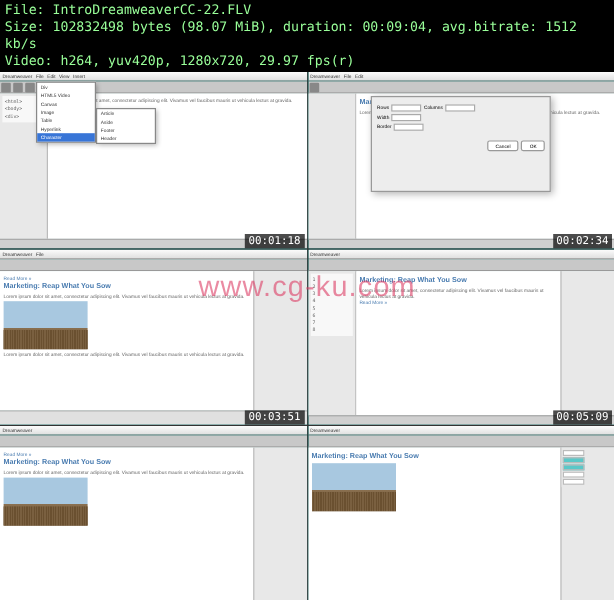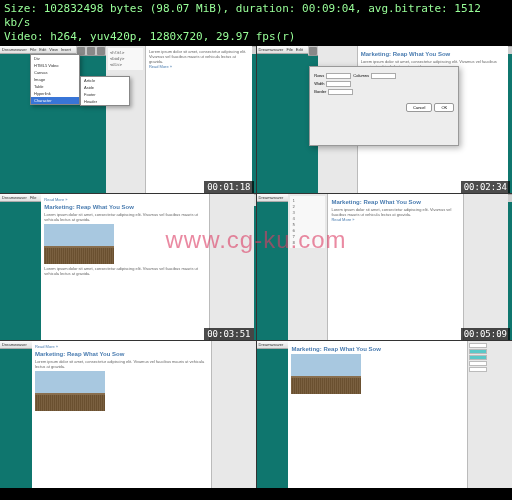--- a/index.html
+++ b/index.html
@@ -1,20 +1,20 @@
 <!DOCTYPE html>
 <html><head>
 <meta charset="utf-8">
 <style>
 *{margin:0;padding:0;box-sizing:border-box}
 body{width:512px;height:500px;background:#000;font-family:Arial,sans-serif;font-size:7px;overflow:hidden;position:relative}
 .header{background:#000;color:#9f9;padding:2px 4px;font-family:monospace;font-size:11px;line-height:14px}
 .header .gen{color:#fff}
 .grid{display:grid;grid-template-columns:1fr 1fr;grid-template-rows:repeat(3,1fr);width:512px;height:442px;gap:1px;background:#333}
-.cell{background:#0f766e;position:relative;overflow:hidden;display:flex;flex-direction:row}
+.cell{background:#0f766e;position:relative;overflow:hidden;display:flex;flex-direction:column}
 .mb{height:8px;background:linear-gradient(#fcfcfc,#e0e0e0);border-bottom:1px solid #aaa;display:flex;align-items:center;padding:0 2px;font-size:4px;color:#333}
 .mb span{margin-right:3px}
 .tb{height:10px;background:#c8c8c8;border-bottom:1px solid #999;display:flex;align-items:center}
 .ic{width:8px;height:8px;background:#888;margin:0 1px;border-radius:1px}
 .ws{flex:1;display:flex;background:#fff}
 .sb{width:40px;background:#e8e8e8;border-right:1px solid #bbb;padding:2px}
 .sb-r{width:45px;background:#e8e8e8;border-left:1px solid #bbb}
 .main{flex:1;background:#fff;padding:3px;font-size:5px;color:#333}
 .code{font-family:monospace;font-size:4px;color:#666;line-height:6px;background:#f8f8f8;padding:2px}
 .dd{position:absolute;top:8px;left:30px;width:50px;background:#fff;border:1px solid #888;box-shadow:2px 2px 4px rgba(0,0,0,.3);z-index:10}
@@ -36,20 +36,21 @@
 .pnl{height:12px;background:#e0e0e0;border-top:1px solid #bbb;font-size:4px;padding:1px}
 .insp{background:#e8e8e8;padding:1px;font-size:4px}
 .insp-row{display:flex;gap:1px;margin:1px 0}
 .insp-f{width:18px;height:5px;background:#fff;border:1px solid #bbb}
 .cyan{background:#5ac8c8}
 </style>
 </head>
 <body>
 
 <div class="header">
+  <div>File: IntroDreamweaverCC-22.FLV</div>
   <div>Size: 102832498 bytes (98.07 MiB), duration: 00:09:04, avg.bitrate: 1512 kb/s</div>
   <div>Video: h264, yuv420p, 1280x720, 29.97 fps(r)</div>
 </div>
 
 <div class="watermark">www.cg-ku.com</div>
 
 <div class="grid">
 
   <div class="cell">
     <div class="mb">

